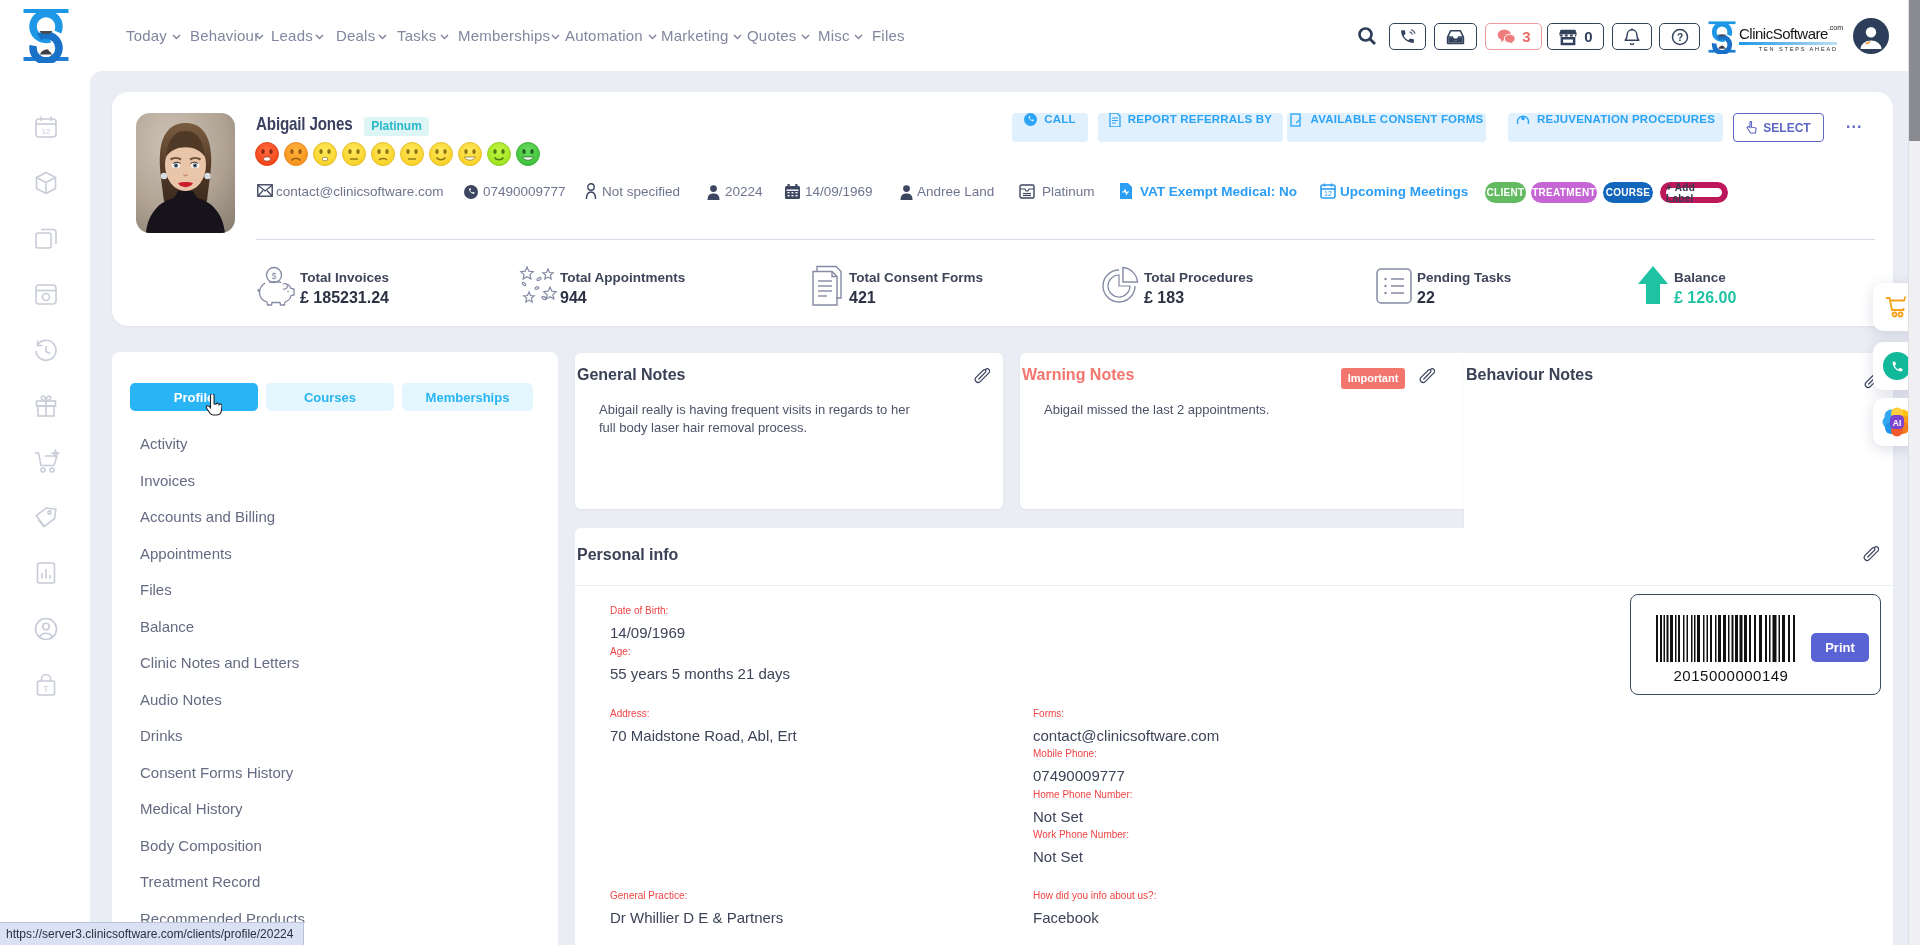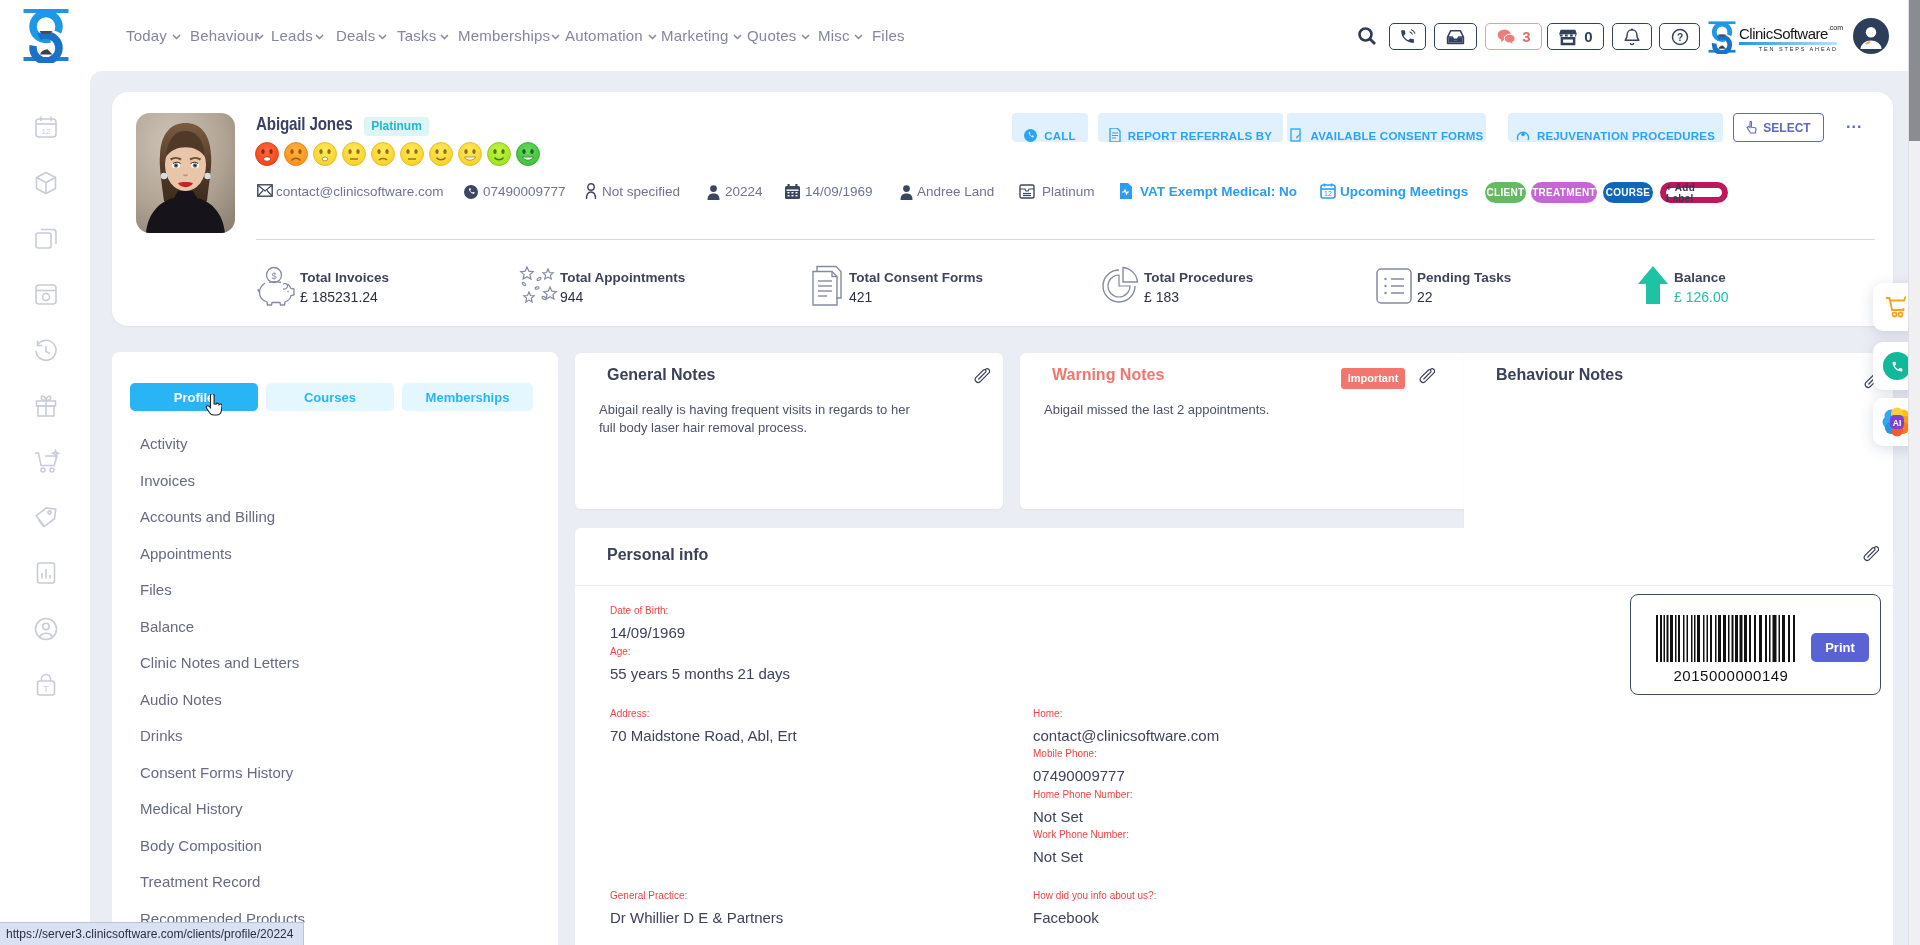--- a/index.html
+++ b/index.html
@@ -2,29 +2,29 @@
 <html><head>
 <meta charset="utf-8">
 <style>
 *{margin:0;padding:0;box-sizing:border-box}
 html,body{width:1920px;height:945px;overflow:hidden;background:#fff;font-family:"Liberation Sans",sans-serif;position:relative}
 .abs{position:absolute}
 .card{position:absolute;background:#fff;border-radius:16px;box-shadow:0 1px 3px rgba(40,50,90,.05)}
 .navitem{position:absolute;top:27px;font-size:15px;color:#82869e;white-space:nowrap;letter-spacing:.2px}
 .topbtn{position:absolute;top:23px;height:27px;border:1.5px solid #32415c;border-radius:5px;display:flex;align-items:center;justify-content:center;gap:6px}
 .pill{position:absolute;top:90px;height:21px;border-radius:11px;color:#fff;font-size:10px;font-weight:bold;display:flex;align-items:center;justify-content:center;letter-spacing:.3px}
-.bluebtn{position:absolute;top:21px;height:29px;background:#e0f0fc;border-radius:4px;color:#2ba4f6;font-size:11.5px;white-space:nowrap;font-weight:bold;display:flex;align-items:flex-end;justify-content:center;gap:7px;letter-spacing:.2px}
+.bluebtn{position:absolute;top:21px;height:29px;background:#e0f0fc;border-radius:4px;color:#2ba4f6;font-size:11.5px;white-space:nowrap;font-weight:bold;display:flex;align-items:flex-start;justify-content:center;gap:7px;letter-spacing:.2px}
 .cicon{position:absolute;top:92px}
 .ctext{position:absolute;top:92px;font-size:13.5px;color:#6f7590;white-space:nowrap}
 .bluelink{position:absolute;top:92px;font-size:13.5px;font-weight:bold;color:#2a9df4;white-space:nowrap}
 .statlabel{position:absolute;font-size:13.5px;font-weight:bold;color:#3e4459;white-space:nowrap}
-.statval{position:absolute;font-size:14px;font-weight:normal;color:#2c3144;white-space:nowrap}
+.statval{position:absolute;font-size:16px;font-weight:bold;color:#2c3144;white-space:nowrap}
 .menuitem{position:absolute;left:28px;font-size:15px;color:#656b82;white-space:nowrap}
 .tab{position:absolute;top:31px;height:28px;border-radius:5px;font-size:13px;font-weight:bold;display:flex;align-items:center;justify-content:center}
-.ntitle{position:absolute;left:32px;top:13px;font-size:16px;font-weight:bold;color:#3b4156}
+.ntitle{position:absolute;left:2px;top:13px;font-size:16px;font-weight:bold;color:#3b4156}
 .nbody{position:absolute;left:24px;top:48px;font-size:13px;color:#4c5268;line-height:18px}
 .plabel{position:absolute;font-size:10px;color:#ef4444;white-space:nowrap}
 .pval{position:absolute;font-size:15px;color:#3d4358;white-space:nowrap}
 .fpanel{position:absolute;left:1873px;width:50px;height:48px;background:#fff;border-radius:10px;box-shadow:0 3px 14px rgba(60,70,110,.18)}
 </style>
 </head>
 <body>
 
 <div class="abs" style="left:0;top:0;width:1920px;height:71px;background:#fff"></div>
 
@@ -534,21 +534,21 @@
   <svg class="abs" style="left:1288px;top:18px" width="16" height="16" viewBox="0 0 16 16">
       <path d="M11.5 1.5 a2.4 2.4 0 0 1 3.4 3.4 L6 13.8 a3 3 0 0 1-4.2-4.2 L9.5 2 a1.5 1.5 0 0 1 2.1 2.1 L4.8 11" stroke="#39405c" stroke-width="1.2" fill="none" stroke-linecap="round"></path>
     </svg>
   <div class="abs" style="left:0;top:57px;width:1318px;height:1px;background:#e9ebf2"></div>
   <div class="plabel" style="left:35px;top:77px">Date of Birth:</div>
   <div class="pval" style="left:35px;top:96px">14/09/1969</div>
   <div class="plabel" style="left:35px;top:118px">Age:</div>
   <div class="pval" style="left:35px;top:137px">55 years 5 months 21 days</div>
   <div class="plabel" style="left:35px;top:180px">Address:</div>
   <div class="pval" style="left:35px;top:199px">70 Maidstone Road, Abl, Ert</div>
-  <div class="plabel" style="left:458px;top:180px">Home:</div>
+  <div class="plabel" style="left:458px;top:180px">Forms:</div>
   <div class="pval" style="left:458px;top:199px">contact@clinicsoftware.com</div>
   <div class="plabel" style="left:458px;top:220px">Mobile Phone:</div>
   <div class="pval" style="left:458px;top:239px">07490009777</div>
   <div class="plabel" style="left:458px;top:261px">Home Phone Number:</div>
   <div class="pval" style="left:458px;top:280px">Not Set</div>
   <div class="plabel" style="left:458px;top:301px">Work Phone Number:</div>
   <div class="pval" style="left:458px;top:320px">Not Set</div>
   <div class="plabel" style="left:35px;top:362px">General Practice:</div>
   <div class="pval" style="left:35px;top:381px">Dr Whillier D E &amp; Partners</div>
   <div class="plabel" style="left:458px;top:362px">How did you info about us?:</div>

